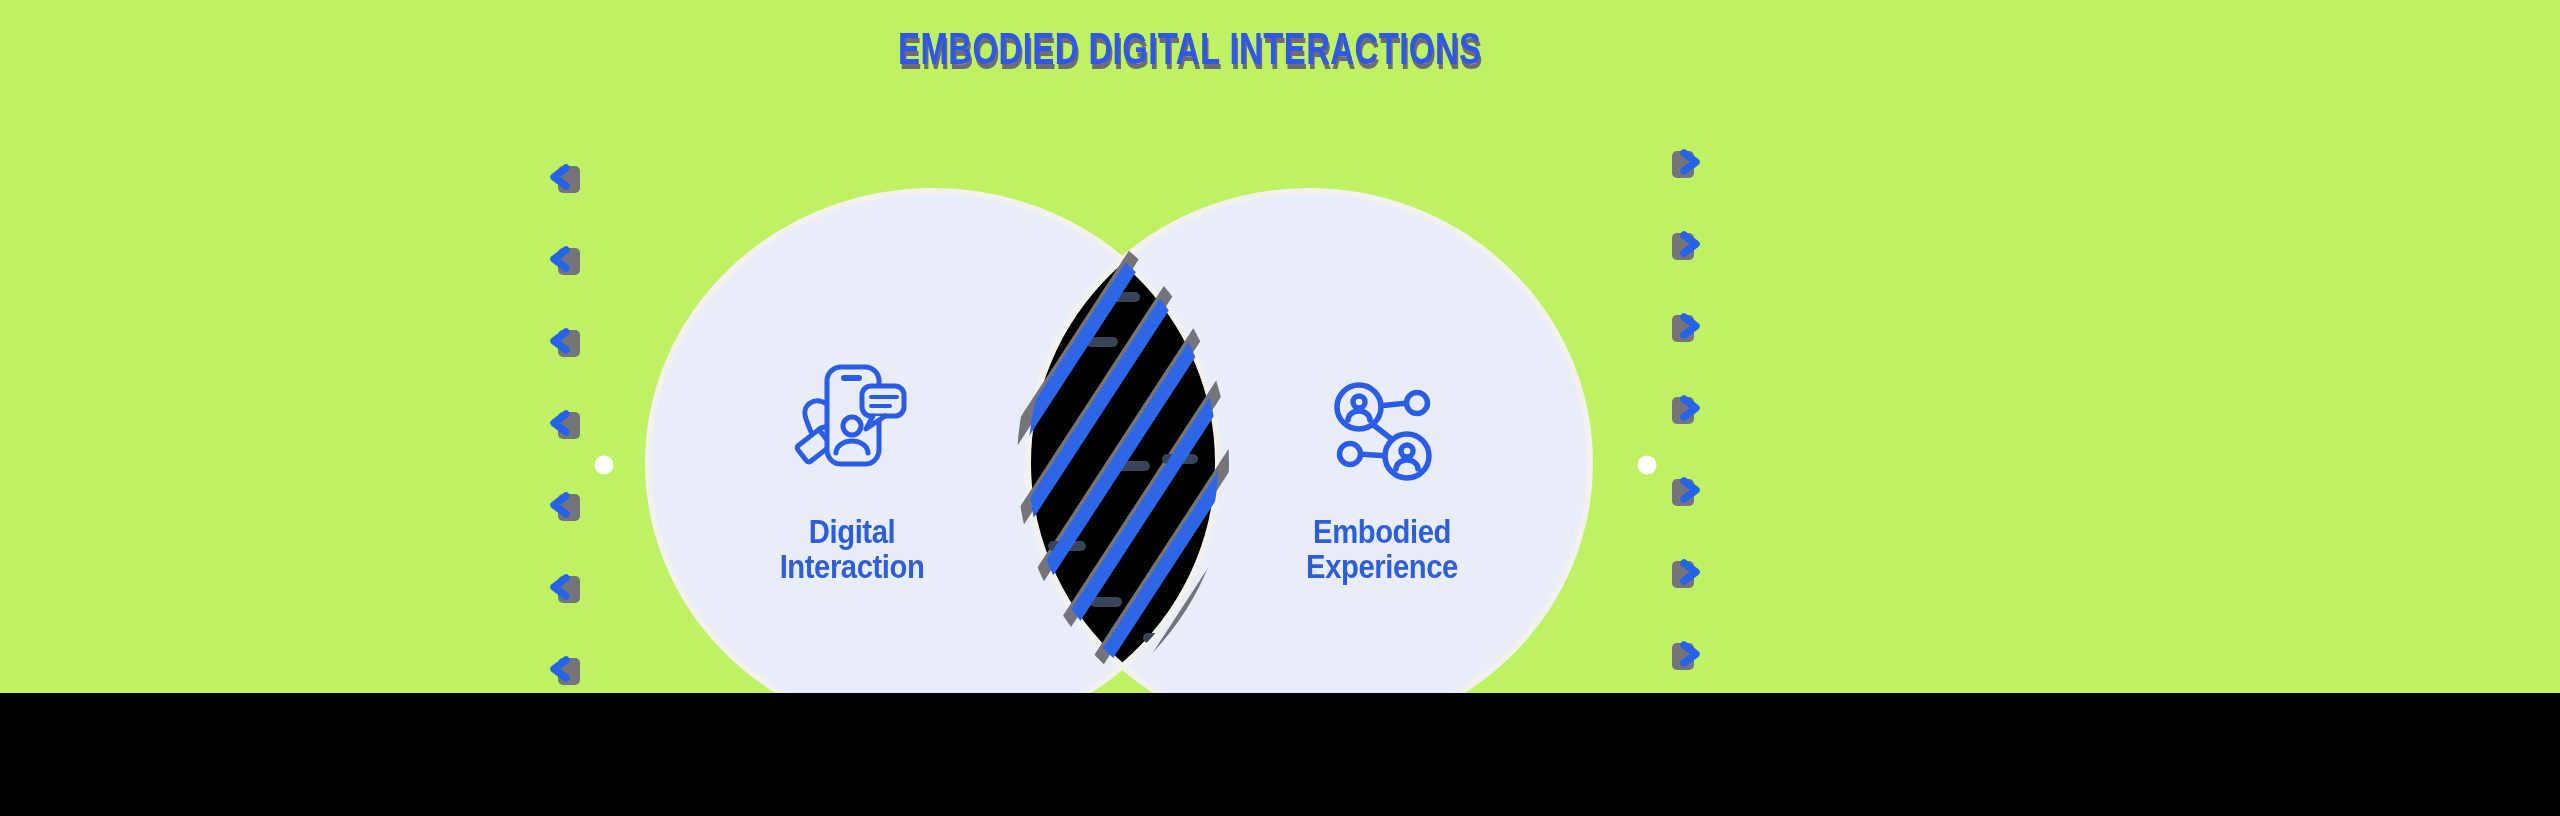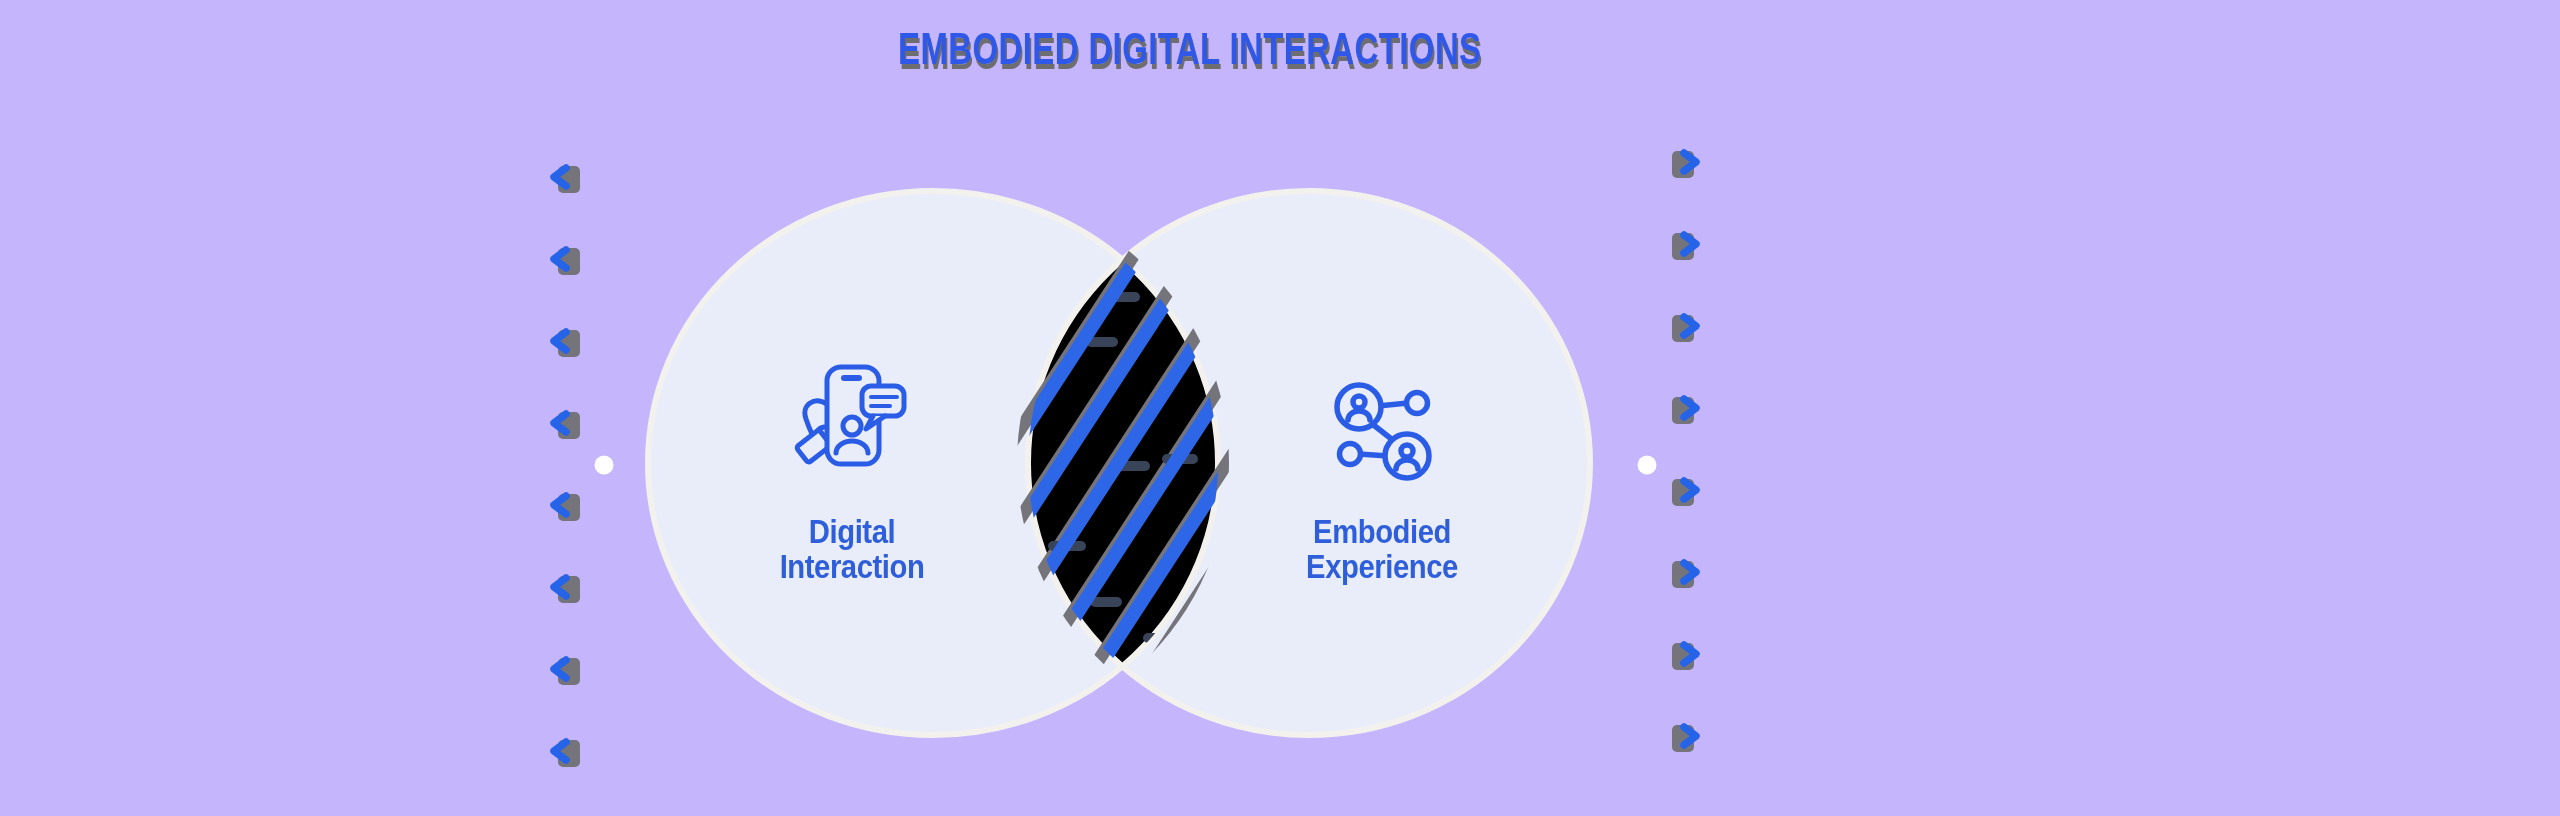--- a/index.html
+++ b/index.html
@@ -1,16 +1,16 @@
 <!DOCTYPE html>
 <html><head>
 <meta charset="utf-8">
 <style>
   html,body{margin:0;padding:0;background:#000;}
-  .stage{position:relative;width:2560px;height:816px;background:#c4b5fd;overflow:hidden;
+  .stage{position:relative;width:2560px;height:693px;background:#bef264;overflow:hidden;
          font-family:"Liberation Sans",sans-serif;}
   .title{position:absolute;left:823px;top:24px;width:600px;text-align:center;
          font-size:44px;font-weight:700;letter-spacing:0.5px;color:#2f58e8;
          white-space:nowrap;transform:scaleX(0.75);transform-origin:50% 50%;
          text-shadow:2px 5px 0 #6e6e70;}
   .circle-label{position:absolute;top:514px;width:200px;text-align:center;
          font-size:34px;font-weight:700;line-height:35px;color:#2e5ed9;
          letter-spacing:-0.5px;transform:scaleX(0.86);transform-origin:50% 50%;}
   .circle-label.left{left:752px;}
   .circle-label.right{left:1282px;}

